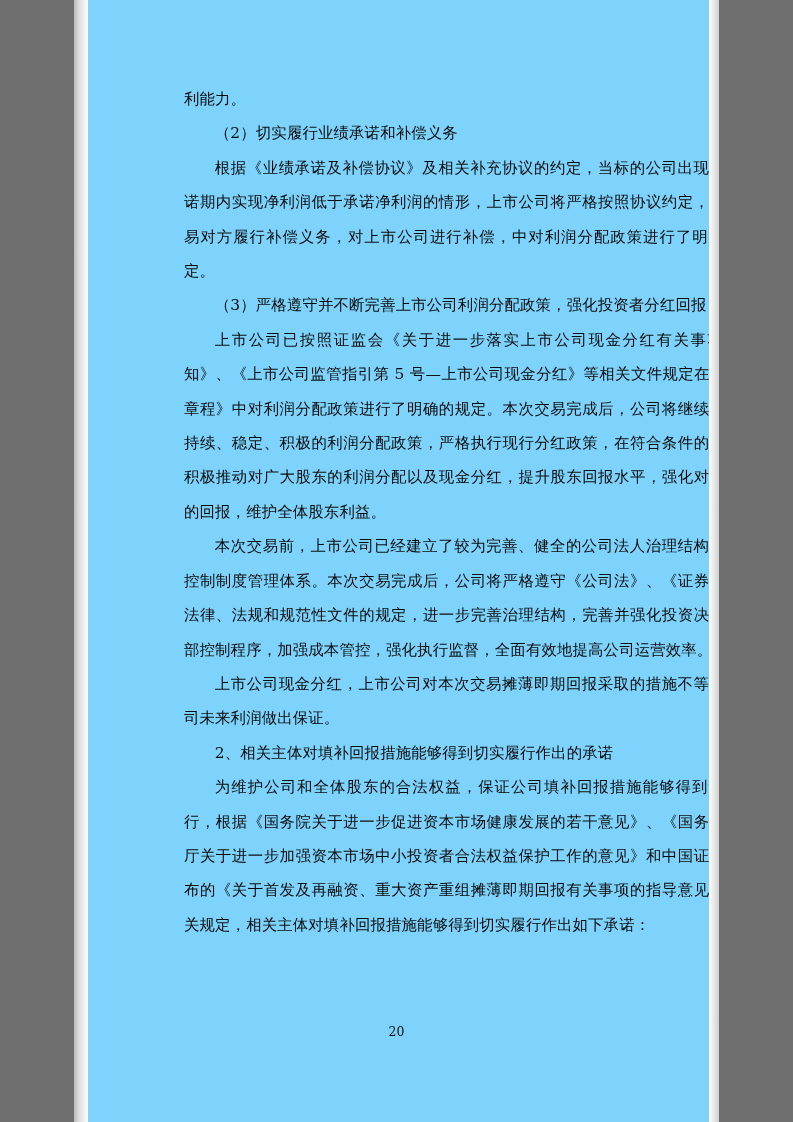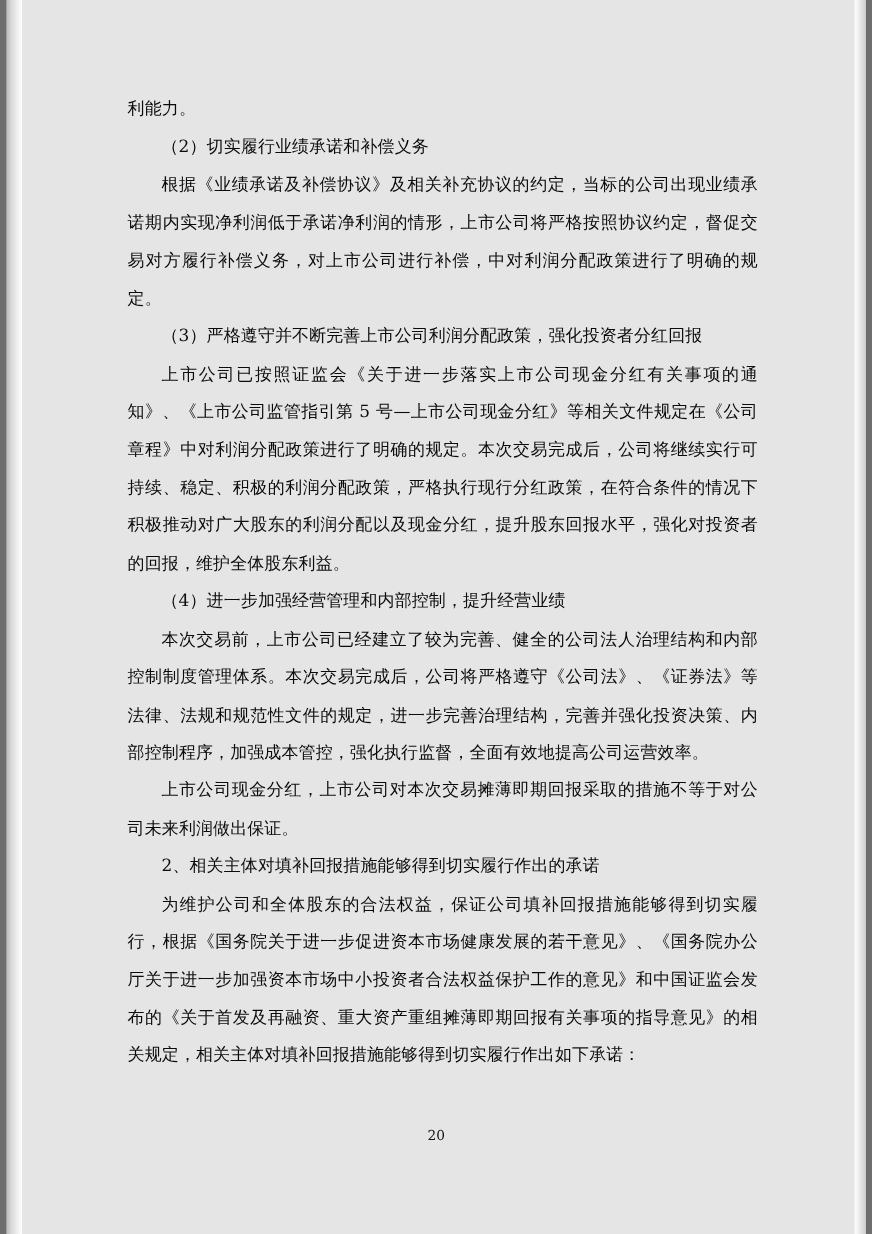--- a/index.html
+++ b/index.html
@@ -5,23 +5,23 @@
   html, body {
     margin: 0;
     padding: 0;
     background: #6e6e6e;
   }
   body {
     font-family: "DejaVu Serif", "Liberation Serif", serif;
   }
   .page {
     position: relative;
-    width: 781px;
+    width: 645px;
     height: 1122px;
-    background: #e5e5e5;
+    background: #7dd3fc;
     box-sizing: border-box;
     margin: 0 auto;
     overflow: hidden;
   }
   
   .page::before {
     content: "";
     position: absolute;
     left: 0; top: 0; bottom: 0;
     width: 14px;
@@ -70,20 +70,19 @@
 </head>
 <body>
 
 <div class="page">
   <div class="content">
     <p class="para">利能力。</p>
     <p class="para indent spaced">（2）切实履行业绩承诺和补偿义务</p>
     <p class="para indent spaced">根据《业绩承诺及补偿协议》及相关补充协议的约定，当标的公司出现业绩承诺期内实现净利润低于承诺净利润的情形，上市公司将严格按照协议约定，督促交易对方履行补偿义务，对上市公司进行补偿，中对利润分配政策进行了明确的规定。</p>
     <p class="para indent spaced">（3）严格遵守并不断完善上市公司利润分配政策，强化投资者分红回报</p>
     <p class="para indent spaced">上市公司已按照证监会《关于进一步落实上市公司现金分红有关事项的通知》、《上市公司监管指引第 5 号—上市公司现金分红》等相关文件规定在《公司章程》中对利润分配政策进行了明确的规定。本次交易完成后，公司将继续实行可持续、稳定、积极的利润分配政策，严格执行现行分红政策，在符合条件的情况下积极推动对广大股东的利润分配以及现金分红，提升股东回报水平，强化对投资者的回报，维护全体股东利益。</p>
-    <p class="para indent spaced">（4）进一步加强经营管理和内部控制，提升经营业绩</p>
     <p class="para indent spaced">本次交易前，上市公司已经建立了较为完善、健全的公司法人治理结构和内部控制制度管理体系。本次交易完成后，公司将严格遵守《公司法》、《证券法》等法律、法规和规范性文件的规定，进一步完善治理结构，完善并强化投资决策、内部控制程序，加强成本管控，强化执行监督，全面有效地提高公司运营效率。</p>
     <p class="para indent spaced">上市公司现金分红，上市公司对本次交易摊薄即期回报采取的措施不等于对公司未来利润做出保证。</p>
     <p class="para indent spaced">2、相关主体对填补回报措施能够得到切实履行作出的承诺</p>
     <p class="para indent spaced">为维护公司和全体股东的合法权益，保证公司填补回报措施能够得到切实履行，根据《国务院关于进一步促进资本市场健康发展的若干意见》、《国务院办公厅关于进一步加强资本市场中小投资者合法权益保护工作的意见》和中国证监会发布的《关于首发及再融资、重大资产重组摊薄即期回报有关事项的指导意见》的相关规定，相关主体对填补回报措施能够得到切实履行作出如下承诺：</p>
   </div>
   <div class="footer">20</div>
 </div>
 
 </body></html>

